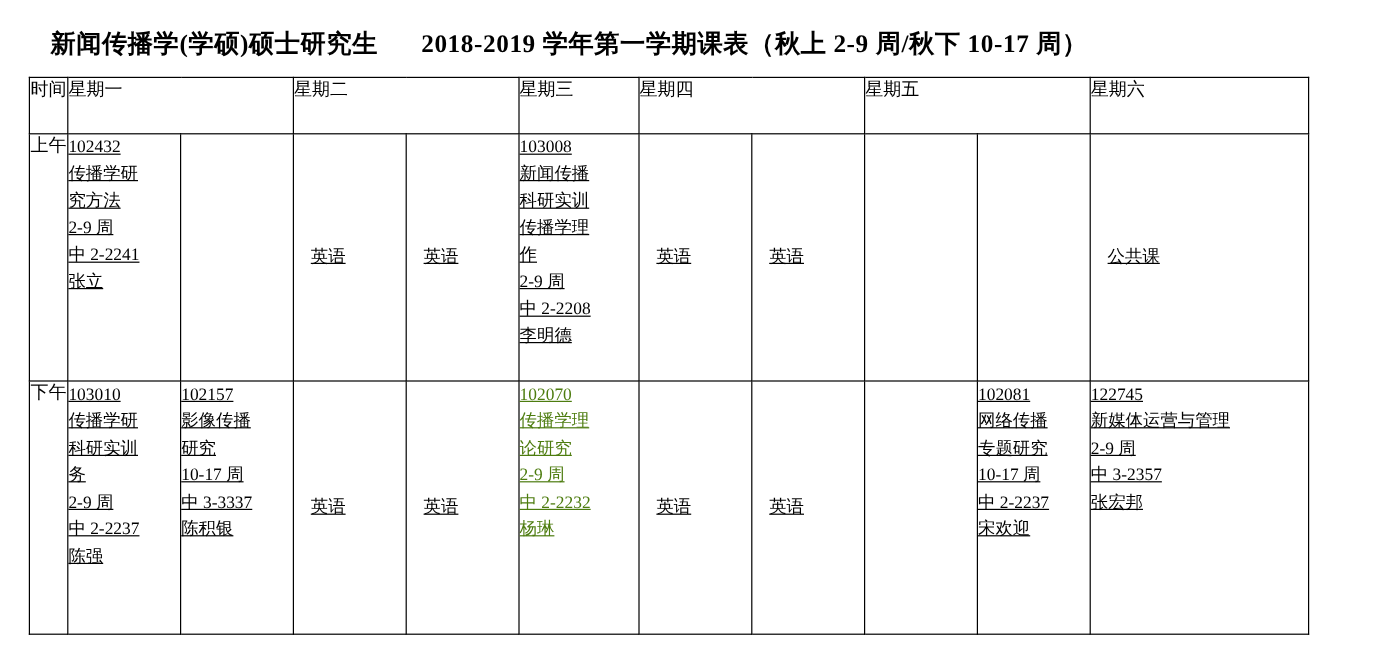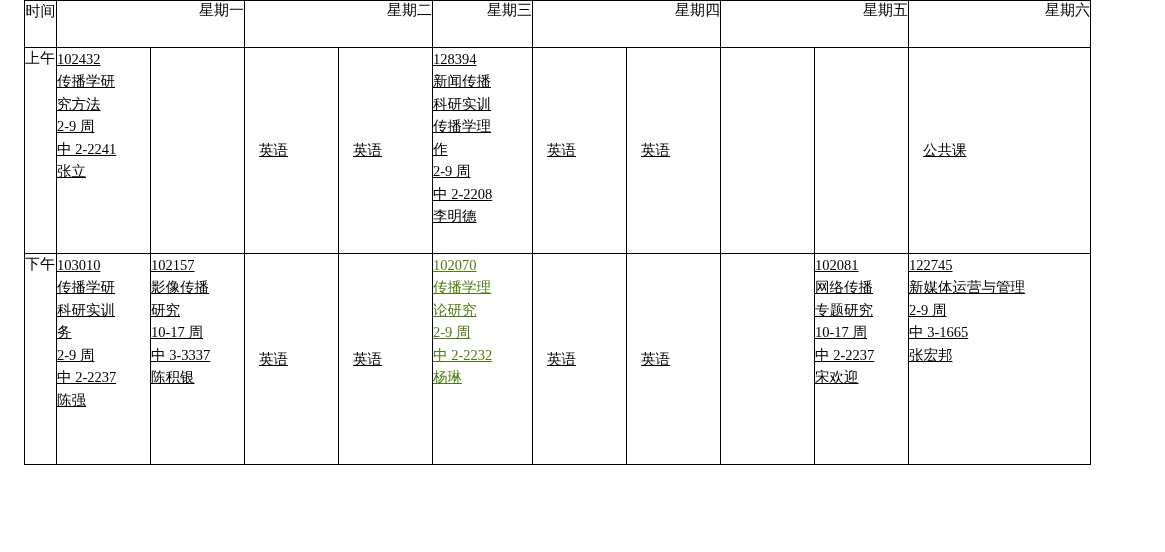--- a/index.html
+++ b/index.html
@@ -45,28 +45,28 @@
   
   .hdr-time {
     width: 32px;
     text-align: center;
     vertical-align: middle;
     font-size: 15px;
     line-height: 1.35;
     padding: 6px 2px;
   }
   .hdr-day {
-    text-align: right;
+    text-align: left;
     vertical-align: middle;
     font-size: 15px;
     height: 46px;
   }
   .side-label {
     width: 32px;
-    text-align: left;
+    text-align: center;
     vertical-align: middle;
     font-size: 15px;
     line-height: 1.35;
     margin-top: 19px;
   }
   .cell {
     font-size: 14.5px;
     line-height: 1.55;
     padding: 12px 10px 12px 12px;
   }
@@ -83,20 +83,23 @@
   }
   .row-am td { height: 205px; }
   .row-pm td { height: 210px; }
   .empty { }
 </style>
 </head>
 <body>
 
 <div class="page">
 
+  <div class="title">
+    <span>新闻传播学(学硕)硕士研究生</span><span class="title-sep"></span><span>2018-2019 学年第一学期课表（秋上 2-9 周/秋下 10-17 周）</span>
+  </div>
 
   <table class="schedule">
     <colgroup>
       <col style="width:32px">
       <col style="width:94px">
       <col style="width:94px">
       <col style="width:94px">
       <col style="width:94px">
       <col style="width:100px">
       <col style="width:94px">
@@ -127,21 +130,21 @@
           <div class="line">张立</div>
         </td>
         <td class="cell empty"></td>
         <td class="cell center">
           <div class="line">英语</div>
         </td>
         <td class="cell center">
           <div class="line">英语</div>
         </td>
         <td class="cell">
-          <div class="line">128394</div>
+          <div class="line">103008</div>
           <div class="line">新闻传播</div>
           <div class="line">科研实训</div>
           <div class="line">传播学理</div>
           <div class="line">作</div>
           <div class="line">2-9 周</div>
           <div class="line">中 2-2208</div>
           <div class="line">李明德</div>
         </td>
         <td class="cell center">
           <div class="line">英语</div>
@@ -201,20 +204,20 @@
           <div class="line">网络传播</div>
           <div class="line">专题研究</div>
           <div class="line">10-17 周</div>
           <div class="line">中 2-2237</div>
           <div class="line">宋欢迎</div>
         </td>
         <td class="cell">
           <div class="line">122745</div>
           <div class="line">新媒体运营与管理</div>
           <div class="line">2-9 周</div>
-          <div class="line">中 3-1665</div>
+          <div class="line">中 3-2357</div>
           <div class="line">张宏邦</div>
         </td>
       </tr>
     </tbody>
   </table>
 
 </div>
 
 </body></html>

